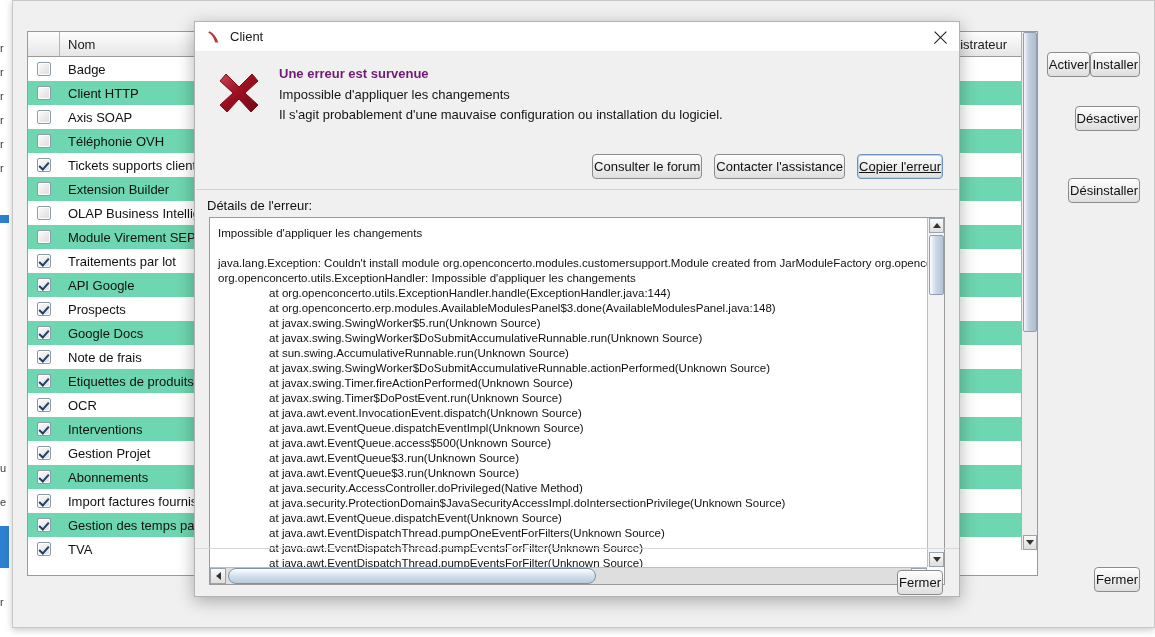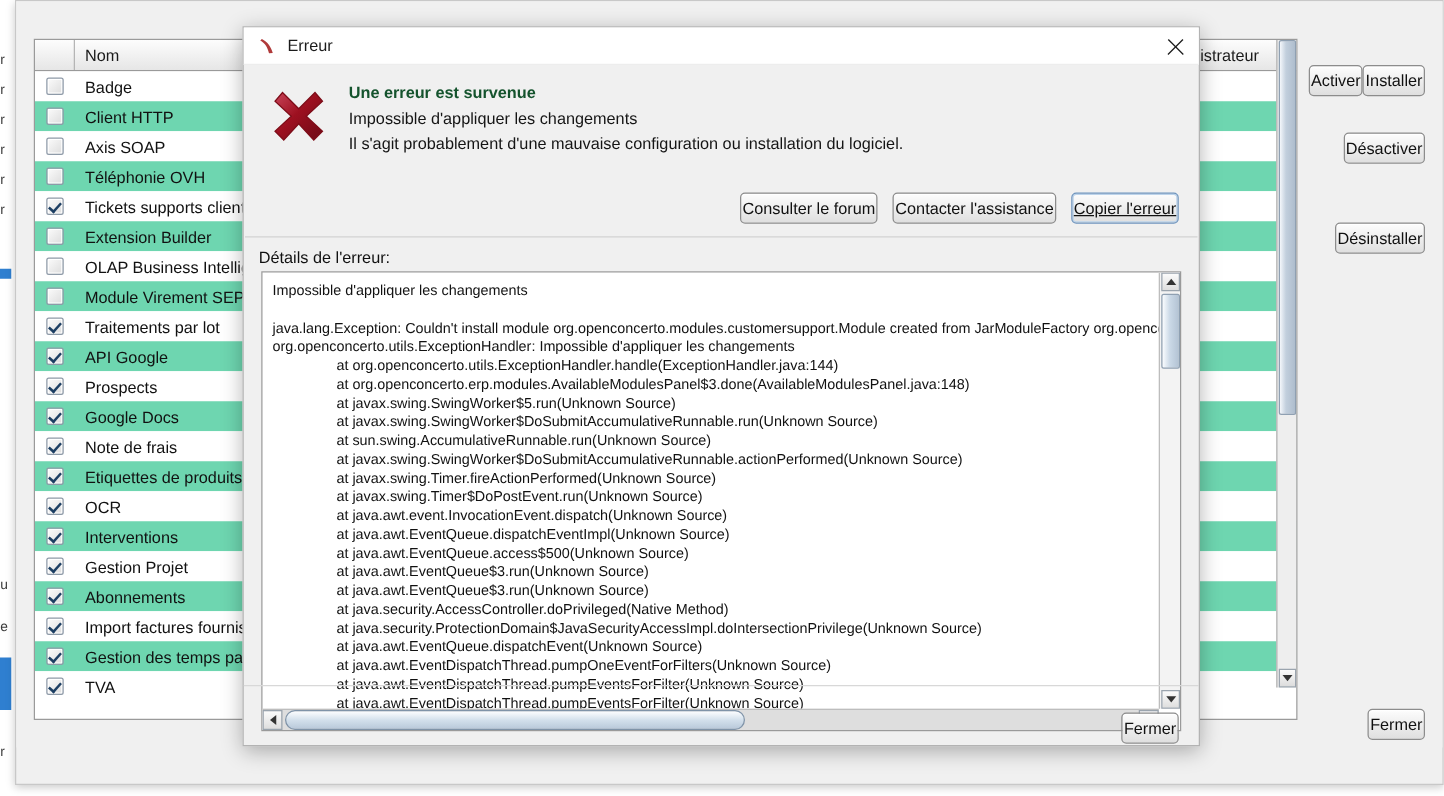--- a/index.html
+++ b/index.html
@@ -186,21 +186,21 @@
   }
   .dlg-close .x::before { transform: rotate(45deg); }
   .dlg-close .x::after  { transform: rotate(-45deg); }
 
   .dlg-body { position: relative; flex: 1 1 auto; padding: 0; }
 
   .msg-area { display: flex; padding: 12px 16px 0 16px; }
   .err-x { width: 48px; height: 48px; flex: 0 0 48px; margin-left: 4px; margin-top: 4px; }
   .msg-texts { margin-left: 16px; padding-top: 2px; }
   .msg-h {
-    font-size: 13px; font-weight: bold; color: #14532d; margin-bottom: 6px;
+    font-size: 13px; font-weight: bold; color: #701a75; margin-bottom: 6px;
   }
   .msg-l { font-size: 13px; color: #151515; margin-bottom: 5px; }
 
   .dlg-actions {
     display: flex; justify-content: flex-end; gap: 12px;
     padding: 8px 16px 10px 16px;
   }
   .jbtn.focused { border: 1px solid #6d93bd; box-shadow: inset 0 0 0 1px #bcd3ea, inset 0 1px 0 #ffffff; text-decoration: underline; }
 
   .sep-line { height: 1px; background: #d2d2d2; margin: 0 1px; }
@@ -514,21 +514,21 @@
   </div>
 
   <div class="dialog">
 
     <div class="dlg-title">
       <div class="dlg-icon">
         <svg width="18" height="18" viewBox="0 0 18 18">
           <path d="M4.5 3.2 C9 5.5 12 9.5 13.2 14.4 L10.2 14.6 C9.2 10 6.8 6.2 3.2 4.4 Z" fill="#b03a3a"></path>
         </svg>
       </div>
-      <div class="dlg-title-text">Erreur</div>
+      <div class="dlg-title-text">Client</div>
       <div class="dlg-close">
           <div class="x"></div>
         </div>
     </div>
 
     <div class="dlg-body">
 
       <div class="msg-area">
         <div class="err-x">
           <svg width="48" height="48" viewBox="0 0 48 48">

